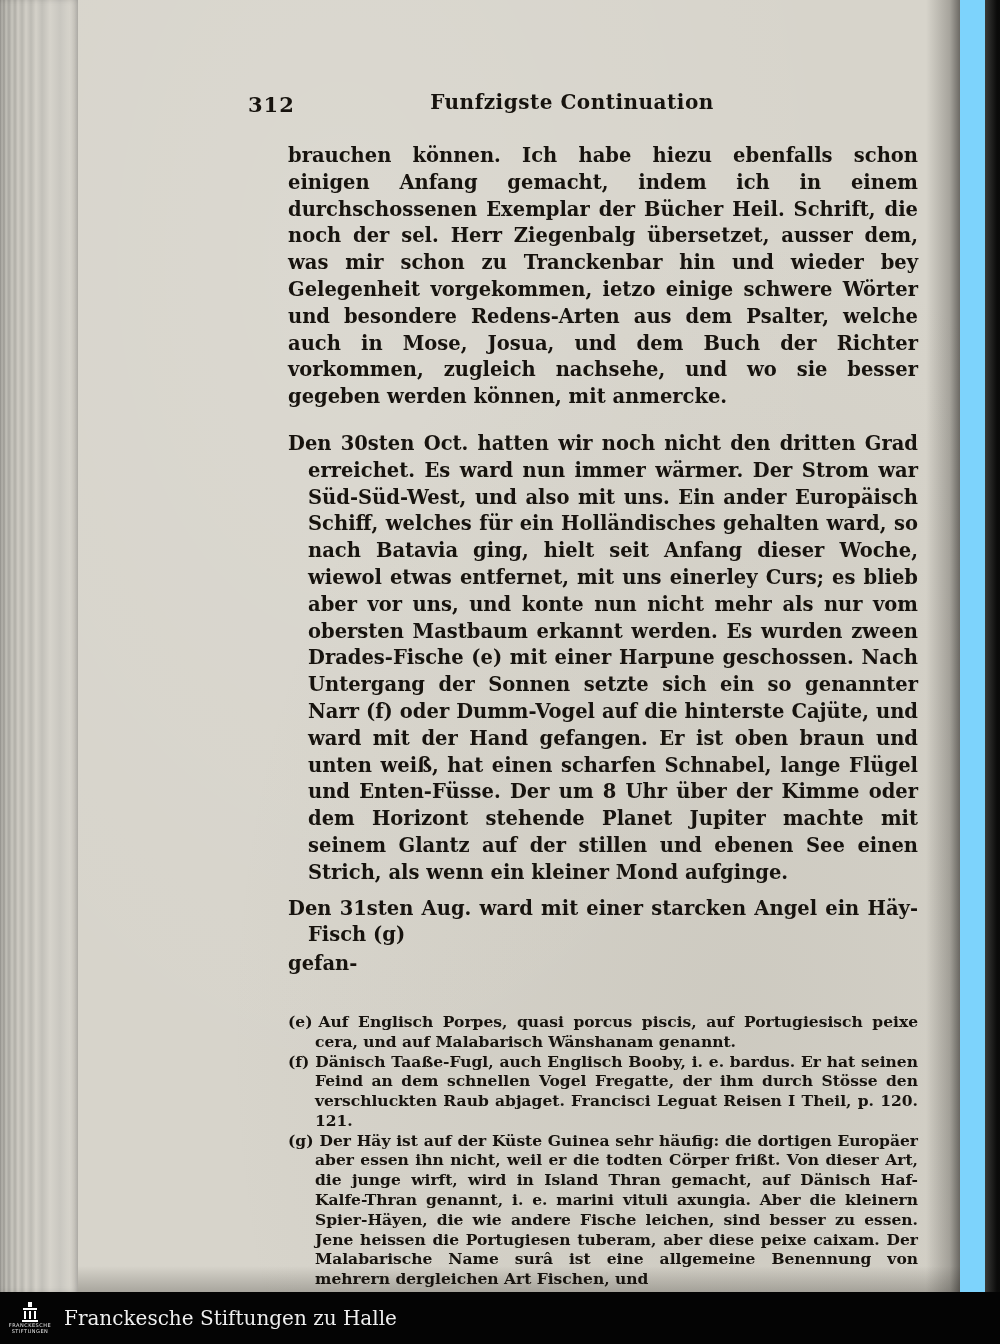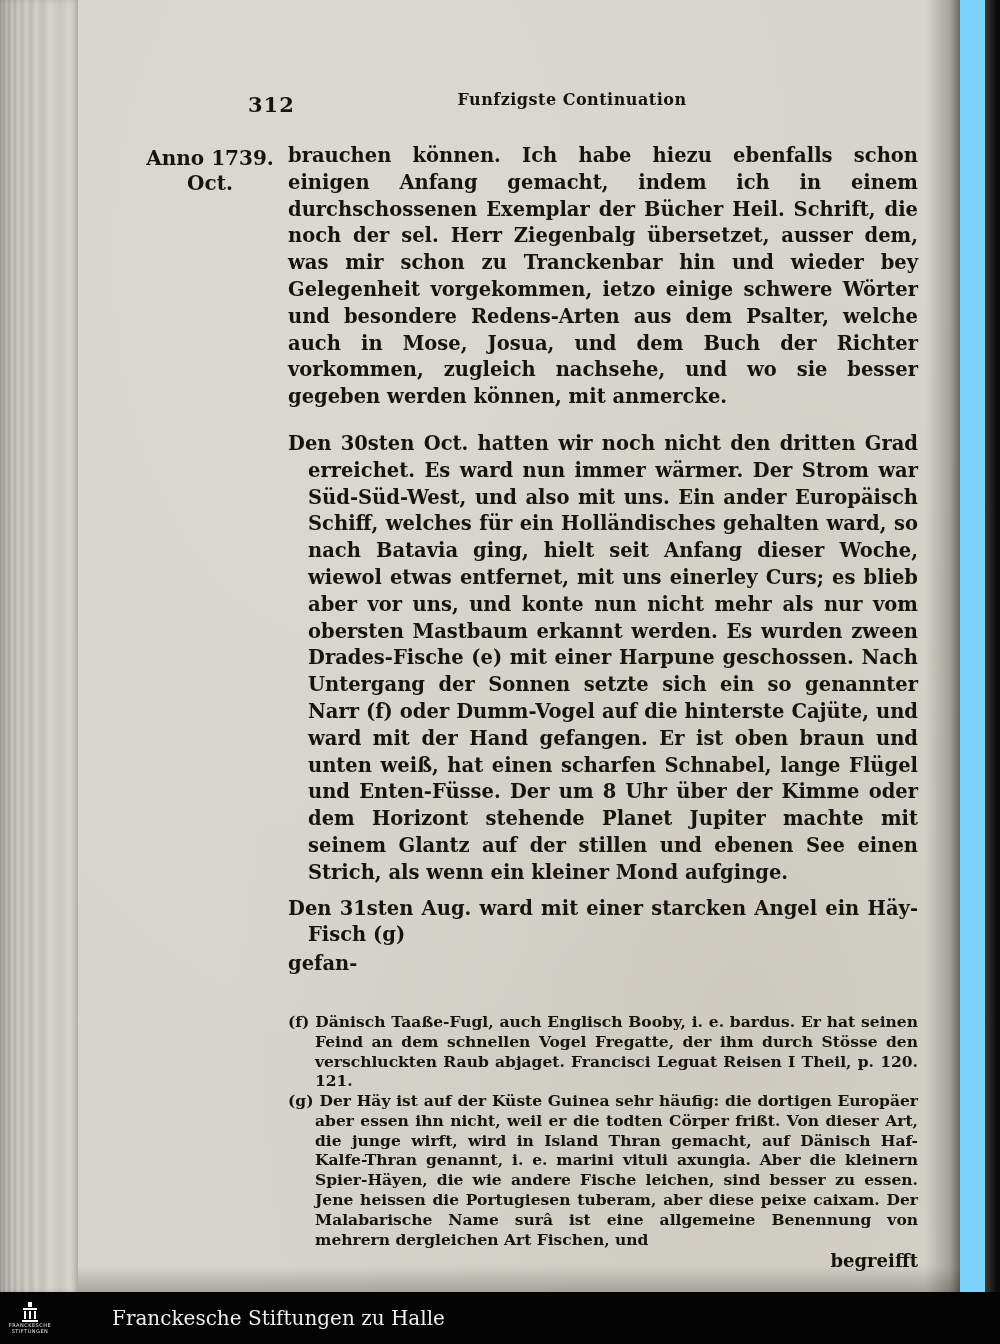--- a/index.html
+++ b/index.html
@@ -72,21 +72,21 @@
     text-align: center;
   }
   .page-number {
     position: absolute;
     left: 0; top: 2px;
     font-size: 21px;
     font-weight: bold;
     letter-spacing: 1px;
   }
   .running-title {
-    font-size: 16px;
+    font-size: 20px;
     font-weight: bold;
     letter-spacing: 0.5px;
   }
   
   .margin-note {
     position: absolute;
     top: 146px; left: 56px;
     width: 152px;
     text-align: center;
     font-weight: bold;
@@ -131,21 +131,20 @@
   }
   
   .footer-bar {
     position: absolute;
     left: 0; bottom: 0;
     width: 1000px; height: 52px;
     background: #040404;
     display: flex;
     align-items: center;
     z-index: 5;
-    gap: 48px;
   }
   .logo {
     width: 44px; height: 44px;
     margin-left: 8px;
     display: flex;
     flex-direction: column;
     align-items: center;
     justify-content: center;
     color: #fff;
   }
@@ -173,32 +172,31 @@
 
   <div class="page-edges"></div>
 
   <div class="page">
 
     <div class="page-header">
       <span class="page-number">312</span>
       <span class="running-title">Funfzigste Continuation</span>
     </div>
 
-    <div class="margin-note">
-      <div>Anno 1739.</div>
-      <div>Oct.</div>
-    </div>
 
     <div class="body-col">
       <p>brauchen können.   Ich habe hiezu ebenfalls schon einigen Anfang gemacht, indem ich in einem durchschossenen Exemplar der Bücher Heil. Schrift, die noch der sel. Herr Ziegenbalg übersetzet, ausser dem, was mir schon zu Tranckenbar hin und wieder bey Gelegenheit vorgekommen, ietzo einige schwere Wörter und besondere Redens-Arten aus dem Psalter, welche auch in Mose, Josua, und dem Buch der Richter vorkommen, zugleich nachsehe, und wo sie besser gegeben werden können, mit anmercke.</p>
       <p class="outdent">Den 30sten Oct. hatten wir noch nicht den dritten Grad erreichet. Es ward nun immer wärmer.   Der Strom war Süd-Süd-West, und also mit uns.   Ein ander Europäisch Schiff, welches für ein Holländisches gehalten ward, so nach Batavia ging, hielt seit Anfang dieser Woche, wiewol etwas entfernet, mit uns einerley Curs; es blieb aber vor uns, und konte nun nicht mehr als nur vom obersten Mastbaum erkannt werden.  Es wurden zween Drades-Fische (e) mit einer Harpune geschossen.   Nach Untergang der Sonnen setzte sich ein so genannter Narr (f) oder Dumm-Vogel auf die hinterste Cajüte, und ward mit der Hand gefangen.   Er ist oben braun und unten weiß, hat einen scharfen Schnabel, lange Flügel und Enten-Füsse.   Der um 8 Uhr über der Kimme oder dem Horizont stehende Planet Jupiter machte mit seinem Glantz auf der stillen und ebenen See einen Strich, als wenn ein kleiner Mond aufginge.</p>
       <p class="outdent gap">Den 31sten Aug. ward mit einer starcken Angel ein Häy-Fisch (g)</p>
       <div class="catchword-body">gefan-</div>
 
       <div class="footnotes">
+        <p class="footnote">
+          <span class="fn-label">(e)</span><span>Auf Englisch Porpes, quasi porcus piscis, auf Portugiesisch peixe cera, und auf Malabarisch Wänshanam genannt.</span>
+        </p>
         <p class="footnote">
           <span class="fn-label">(f)</span><span>Dänisch Taaße-Fugl, auch Englisch Booby, i. e. bardus.   Er hat seinen Feind an dem schnellen Vogel Fregatte, der ihm durch Stösse den verschluckten Raub abjaget.   Francisci Leguat Reisen I Theil, p. 120. 121.</span>
         </p>
         <p class="footnote">
           <span class="fn-label">(g)</span><span>Der Häy ist auf der Küste Guinea sehr häufig:  die dortigen Europäer aber essen ihn nicht, weil er die todten Cörper frißt.   Von dieser Art, die junge wirft, wird in Island Thran gemacht, auf Dänisch Haf-Kalfe-Thran genannt, i. e. marini vituli axungia.   Aber die kleinern Spier-Häyen, die wie andere Fische leichen, sind besser zu essen.   Jene heissen die Portugiesen tuberam, aber diese peixe caixam.  Der Malabarische Name surâ ist eine allgemeine Benennung von mehrern dergleichen Art Fischen, und</span>
         </p>
         <div class="catchword-footnotes">begreifft</div>
       </div>
     </div>
 

